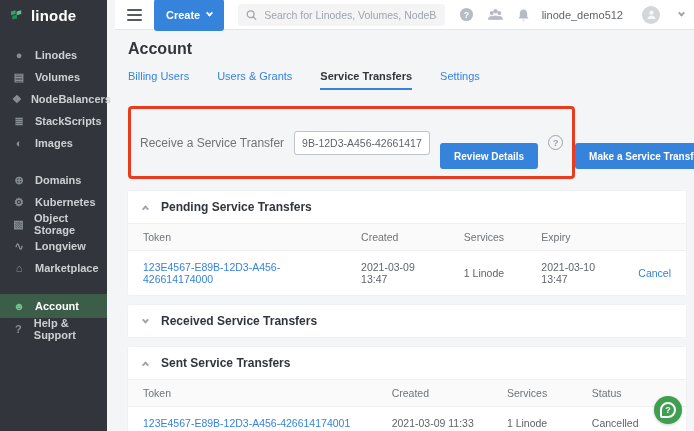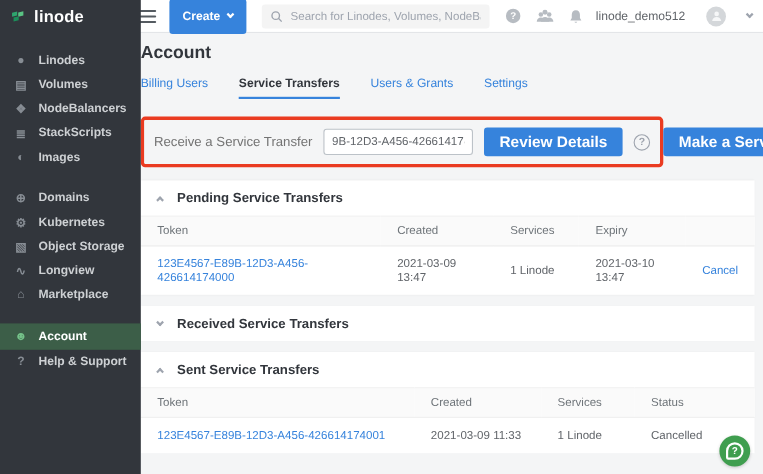--- a/index.html
+++ b/index.html
@@ -1,20 +1,20 @@
 <!DOCTYPE html>
 <html><head>
 <meta charset="utf-8">
 <style>
   * { margin:0; padding:0; box-sizing:border-box; }
   html,body { width:694px; height:431px; font-family:"Liberation Sans", sans-serif; }
   .app { position:relative; width:694px; height:431px; background:#f4f5f6; overflow:hidden; }
 
   
-  .sidebar { position:absolute; left:0; top:0; width:128px; height:100%; background:#32363c; z-index:3; }
+  .sidebar { position:absolute; left:0; top:0; width:107px; height:100%; background:#32363c; z-index:3; }
   .logo { height:30px; display:flex; align-items:center; padding-left:10px; gap:6px; }
   .logo-glyph { display:inline-flex; width:15px; height:15px; }
   .logo-text { color:#fff; font-size:15px; font-weight:700; letter-spacing:.2px; }
   .nav { margin-top:14px; }
   .nav-item { display:flex; align-items:center; gap:9px; height:22px; padding-left:12px;
               color:#cdd0d3; font-size:11px; font-weight:600; cursor:pointer; }
   .nav-item .ic { width:14px; text-align:center; color:#878d94; font-size:11px; font-style:normal; }
   .nav-gap { height:15px; }
   .nav-item.active { background:#3c5e48; color:#fff; height:24px; }
   .nav-item.active .ic { color:#74c289; }
@@ -49,22 +49,22 @@
   .tabs { display:flex; gap:28px; margin-bottom:16px; }
   .tab { font-size:11px; color:#3683dc; padding-bottom:6px; cursor:pointer; }
   .tab.active { color:#32363c; font-weight:700; border-bottom:2px solid #3683dc; }
 
   .transfer-row { display:flex; align-items:center; justify-content:space-between; margin-bottom:12px; }
   .highlight-box { border:3px solid #ea3b21; border-radius:4px; padding:7px 9px; display:flex;
                    align-items:center; gap:10px; background:transparent; }
   .receive-label { font-size:12px; font-weight:400; color:#737373; white-space:nowrap; }
   .token-input { width:136px; height:24px; border:1px solid #bcc2c8; border-radius:3px; background:#fff;
                  font-size:10.5px; color:#606469; padding:0 7px; font-family:"Liberation Sans",sans-serif; outline:none; }
-  .btn-blue { background:#3683dc; color:#fff; font-size:14px; font-weight:700; border:none; border-radius:3px;
-              height:26px; padding:0 14px; cursor:pointer; white-space:nowrap; }
+  .btn-blue { background:#3683dc; color:#fff; font-size:10px; font-weight:700; border:none; border-radius:3px;
+              height:26px; padding:0 14px; cursor:pointer; white-space:nowrap;margin-top:27px; }
   .help-circ { width:15px; height:15px; border-radius:50%; border:1.5px solid #9ea4ae; color:#9ea4ae;
                font-size:9.5px; font-weight:700; display:flex; align-items:center; justify-content:center; cursor:pointer; }
   .make-btn { height:26px; margin-right:2px; }
 
   .card { background:#fff; margin-bottom:10px; box-shadow:0 0 2px rgba(0,0,0,.05); }
   .acc-head { display:flex; align-items:center; gap:13px; padding:9px 15px; cursor:pointer; }
   .acc-title { font-size:12px; font-weight:700; color:#32363c; }
   table { width:100%; border-collapse:collapse; }
   thead tr { background:#fafafa; border-top:1px solid #f0f0f0; border-bottom:1px solid #f0f0f0; }
   th { text-align:left; font-size:10.5px; font-weight:400; color:#6e7479; padding:7px 15px; }
@@ -197,22 +197,22 @@
       </span>
       <i class="chev down gray"></i>
     </div>
   </div>
 
   <div class="main">
     <div class="page-title">Account</div>
 
     <div class="tabs">
       <span class="tab">Billing Users</span>
+      <span class="tab">Users &amp; Grants</span>
       <span class="tab active">Service Transfers</span>
-      <span class="tab">Users &amp; Grants</span>
       <span class="tab">Settings</span>
     </div>
 
     <div class="transfer-row">
       <div class="highlight-box">
         <span class="receive-label">Receive a Service Transfer</span>
         <input class="token-input" type="text" value="9B-12D3-A456-426614174000" style="">
         <button class="btn-blue">Review Details</button>
         <span class="help-circ">?</span>
       </div>

